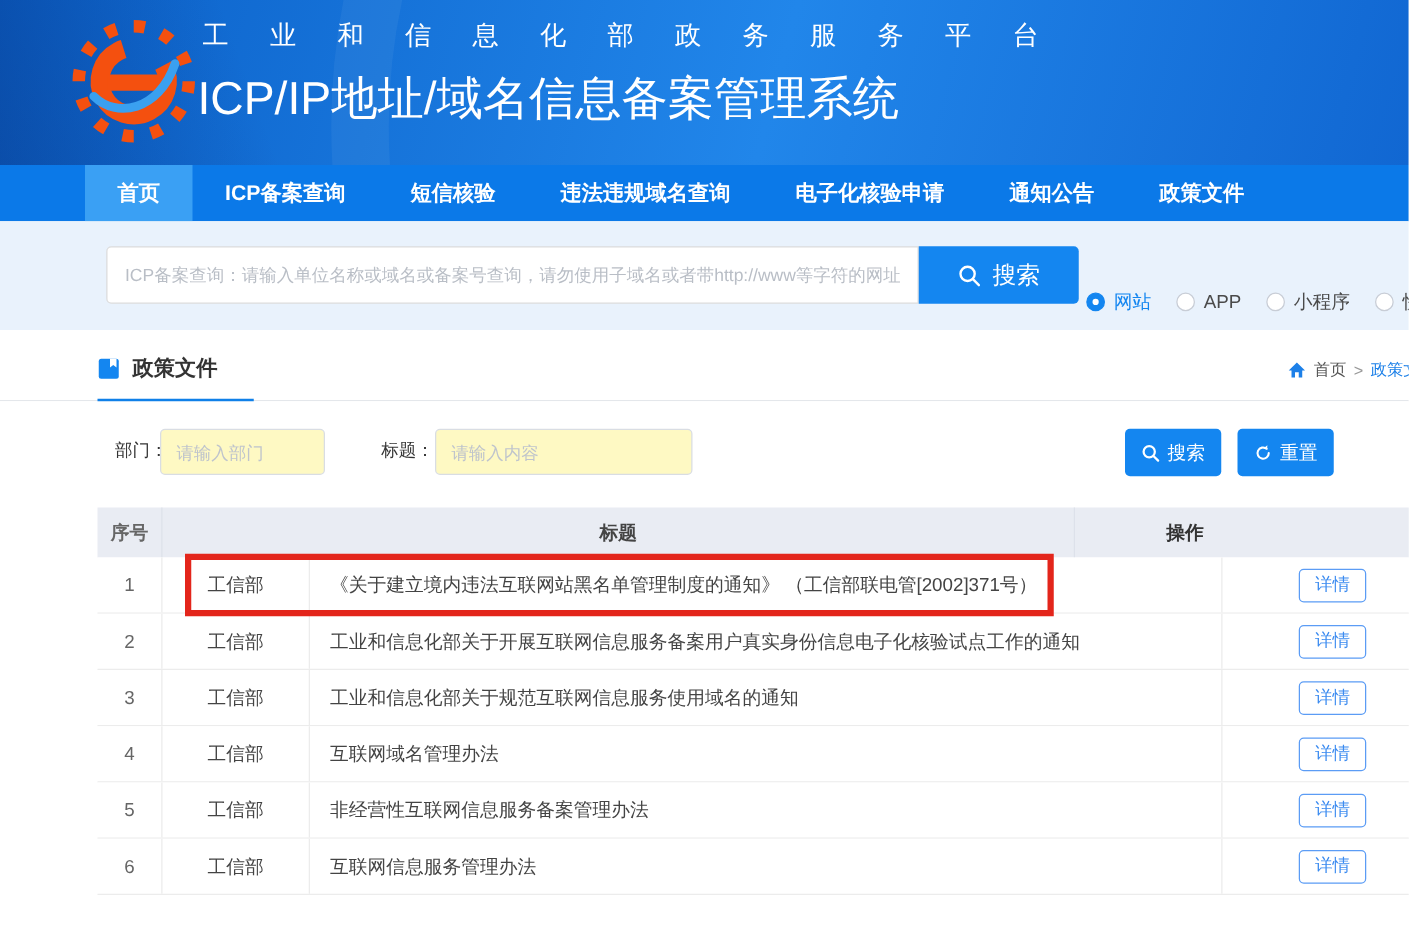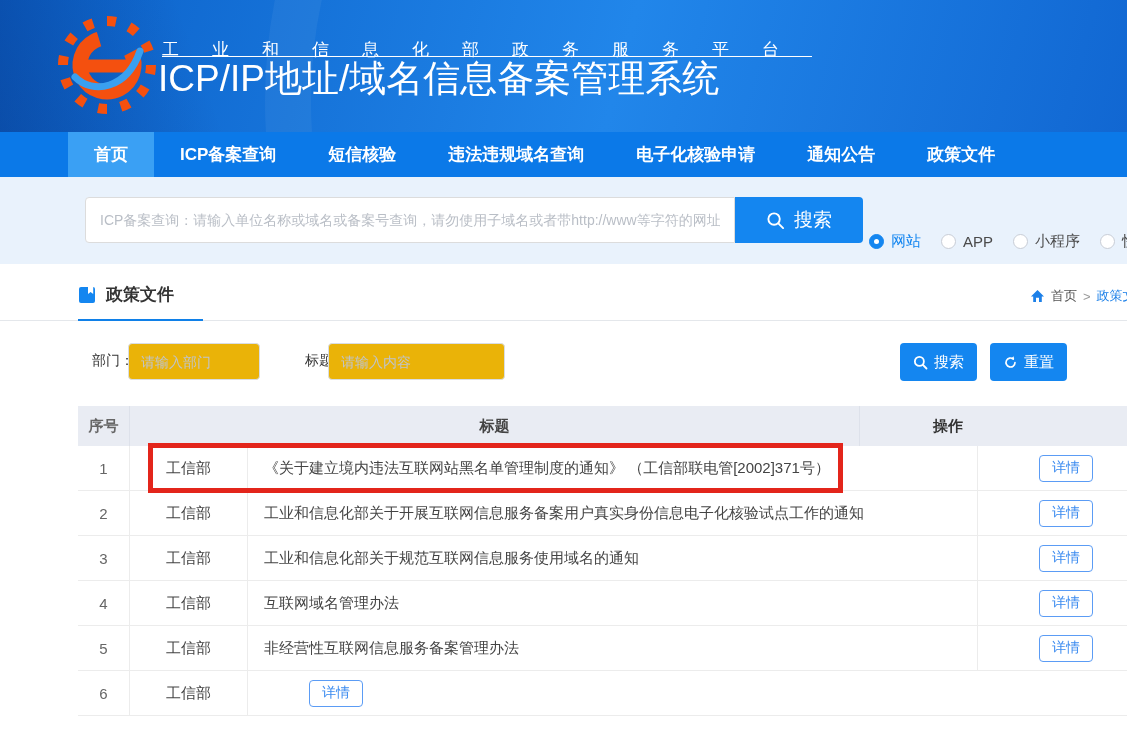--- a/index.html
+++ b/index.html
@@ -13,22 +13,22 @@
   body{font-family:"Liberation Sans","DejaVu Sans",sans-serif;background:#fff;position:relative;}
 
   
   .header{height:132px;position:relative;overflow:hidden;
     background:linear-gradient(105deg,var(--header-grad-a) 0%,var(--header-grad-b) 55%,#1167d2 100%);}
   .header::before{content:"";position:absolute;right:-180px;top:-420px;width:950px;height:950px;
     border-radius:50%;border:46px solid rgba(255,255,255,0.05);}
   .header::after{content:"";position:absolute;left:0;bottom:0;width:360px;height:132px;
     background:linear-gradient(70deg,rgba(8,40,110,0.35),rgba(8,40,110,0) 55%);}
   .logo{position:absolute;left:57px;top:15px;width:100px;height:100px;z-index:2;}
-  .platform-name{position:absolute;left:162px;top:38px;color:#fff;font-size:17px;
-    letter-spacing:33px;white-space:nowrap;z-index:2;text-decoration:underline;}
+  .platform-name{position:absolute;left:162px;top:14px;color:#fff;font-size:21px;
+    letter-spacing:33px;white-space:nowrap;z-index:2;}
   .system-title{position:absolute;left:158px;top:54px;color:#fff;font-size:37px;
     white-space:nowrap;z-index:2;}
 
   
   .nav{height:45px;background:var(--nav-blue);display:flex;padding-left:68px;}
   .nav-item{color:#fff;font-size:17px;font-weight:bold;line-height:45px;padding:0 26px;
     cursor:pointer;white-space:nowrap;}
   .nav-item.active{background:var(--nav-active);}
 
   
@@ -57,24 +57,24 @@
     font-size:13px;color:#555;white-space:nowrap;}
   .crumb-sep{color:#999;}
   .crumb-current{color:var(--breadcrumb-blue);cursor:pointer;}
   .crumb-home{color:#555;cursor:pointer;}
 
   
   .filter-row{position:relative;height:85px;background:#fff;}
   .f-label{position:absolute;top:31px;font-size:14px;color:#333;}
   .f-label.dept{left:92px;} .f-label.title{left:305px;}
   .f-input{position:absolute;top:22px;height:37px;border:1px solid #d9dde3;border-radius:4px;
-    padding:12px 12px;font-size:14px;color:#333;outline:none;background:#eab308;}
+    padding:12px 12px;font-size:14px;color:#333;outline:none;background:#fef9c3;}
   .f-input::placeholder{color:#bfc4cc;}
   .f-input.dept{left:128px;width:132px;}
-  .f-input.title{left:328px;width:177px;}
+  .f-input.title{left:348px;width:206px;}
   .f-btn{position:absolute;top:22px;height:38px;width:77px;background:var(--brand-blue);border:none;
     border-radius:4px;color:#fff;font-size:15px;display:flex;align-items:center;justify-content:center;
     gap:6px;cursor:pointer;}
   .f-btn.search{left:900px;} .f-btn.reset{left:990px;}
 
   
   .table-wrap{position:relative;margin-left:78px;width:1076px;font-size:15px;}
   .t-header{display:flex;height:40px;background:var(--table-header-bg);color:#333;font-weight:bold;}
   .t-header .cell{display:flex;align-items:center;justify-content:center;height:100%;}
   .t-row{display:flex;height:45px;border-bottom:1px solid #ececec;position:relative;background:#fff;}
@@ -236,18 +236,19 @@
     <div class="cell c-index">5</div>
     <div class="cell c-dept">工信部</div>
     <div class="cell c-title">非经营性互联网信息服务备案管理办法</div>
     <div class="cell c-action">
       <button class="detail-btn">详情</button>
     </div>
   </div>
       <div class="t-row">
     <div class="cell c-index">6</div>
     <div class="cell c-dept">工信部</div>
+    <div class="cell c-title">互联网信息服务管理办法</div>
     <div class="cell c-action">
       <button class="detail-btn">详情</button>
     </div>
   </div>
     </div>
 </div>
 
 </body></html>

